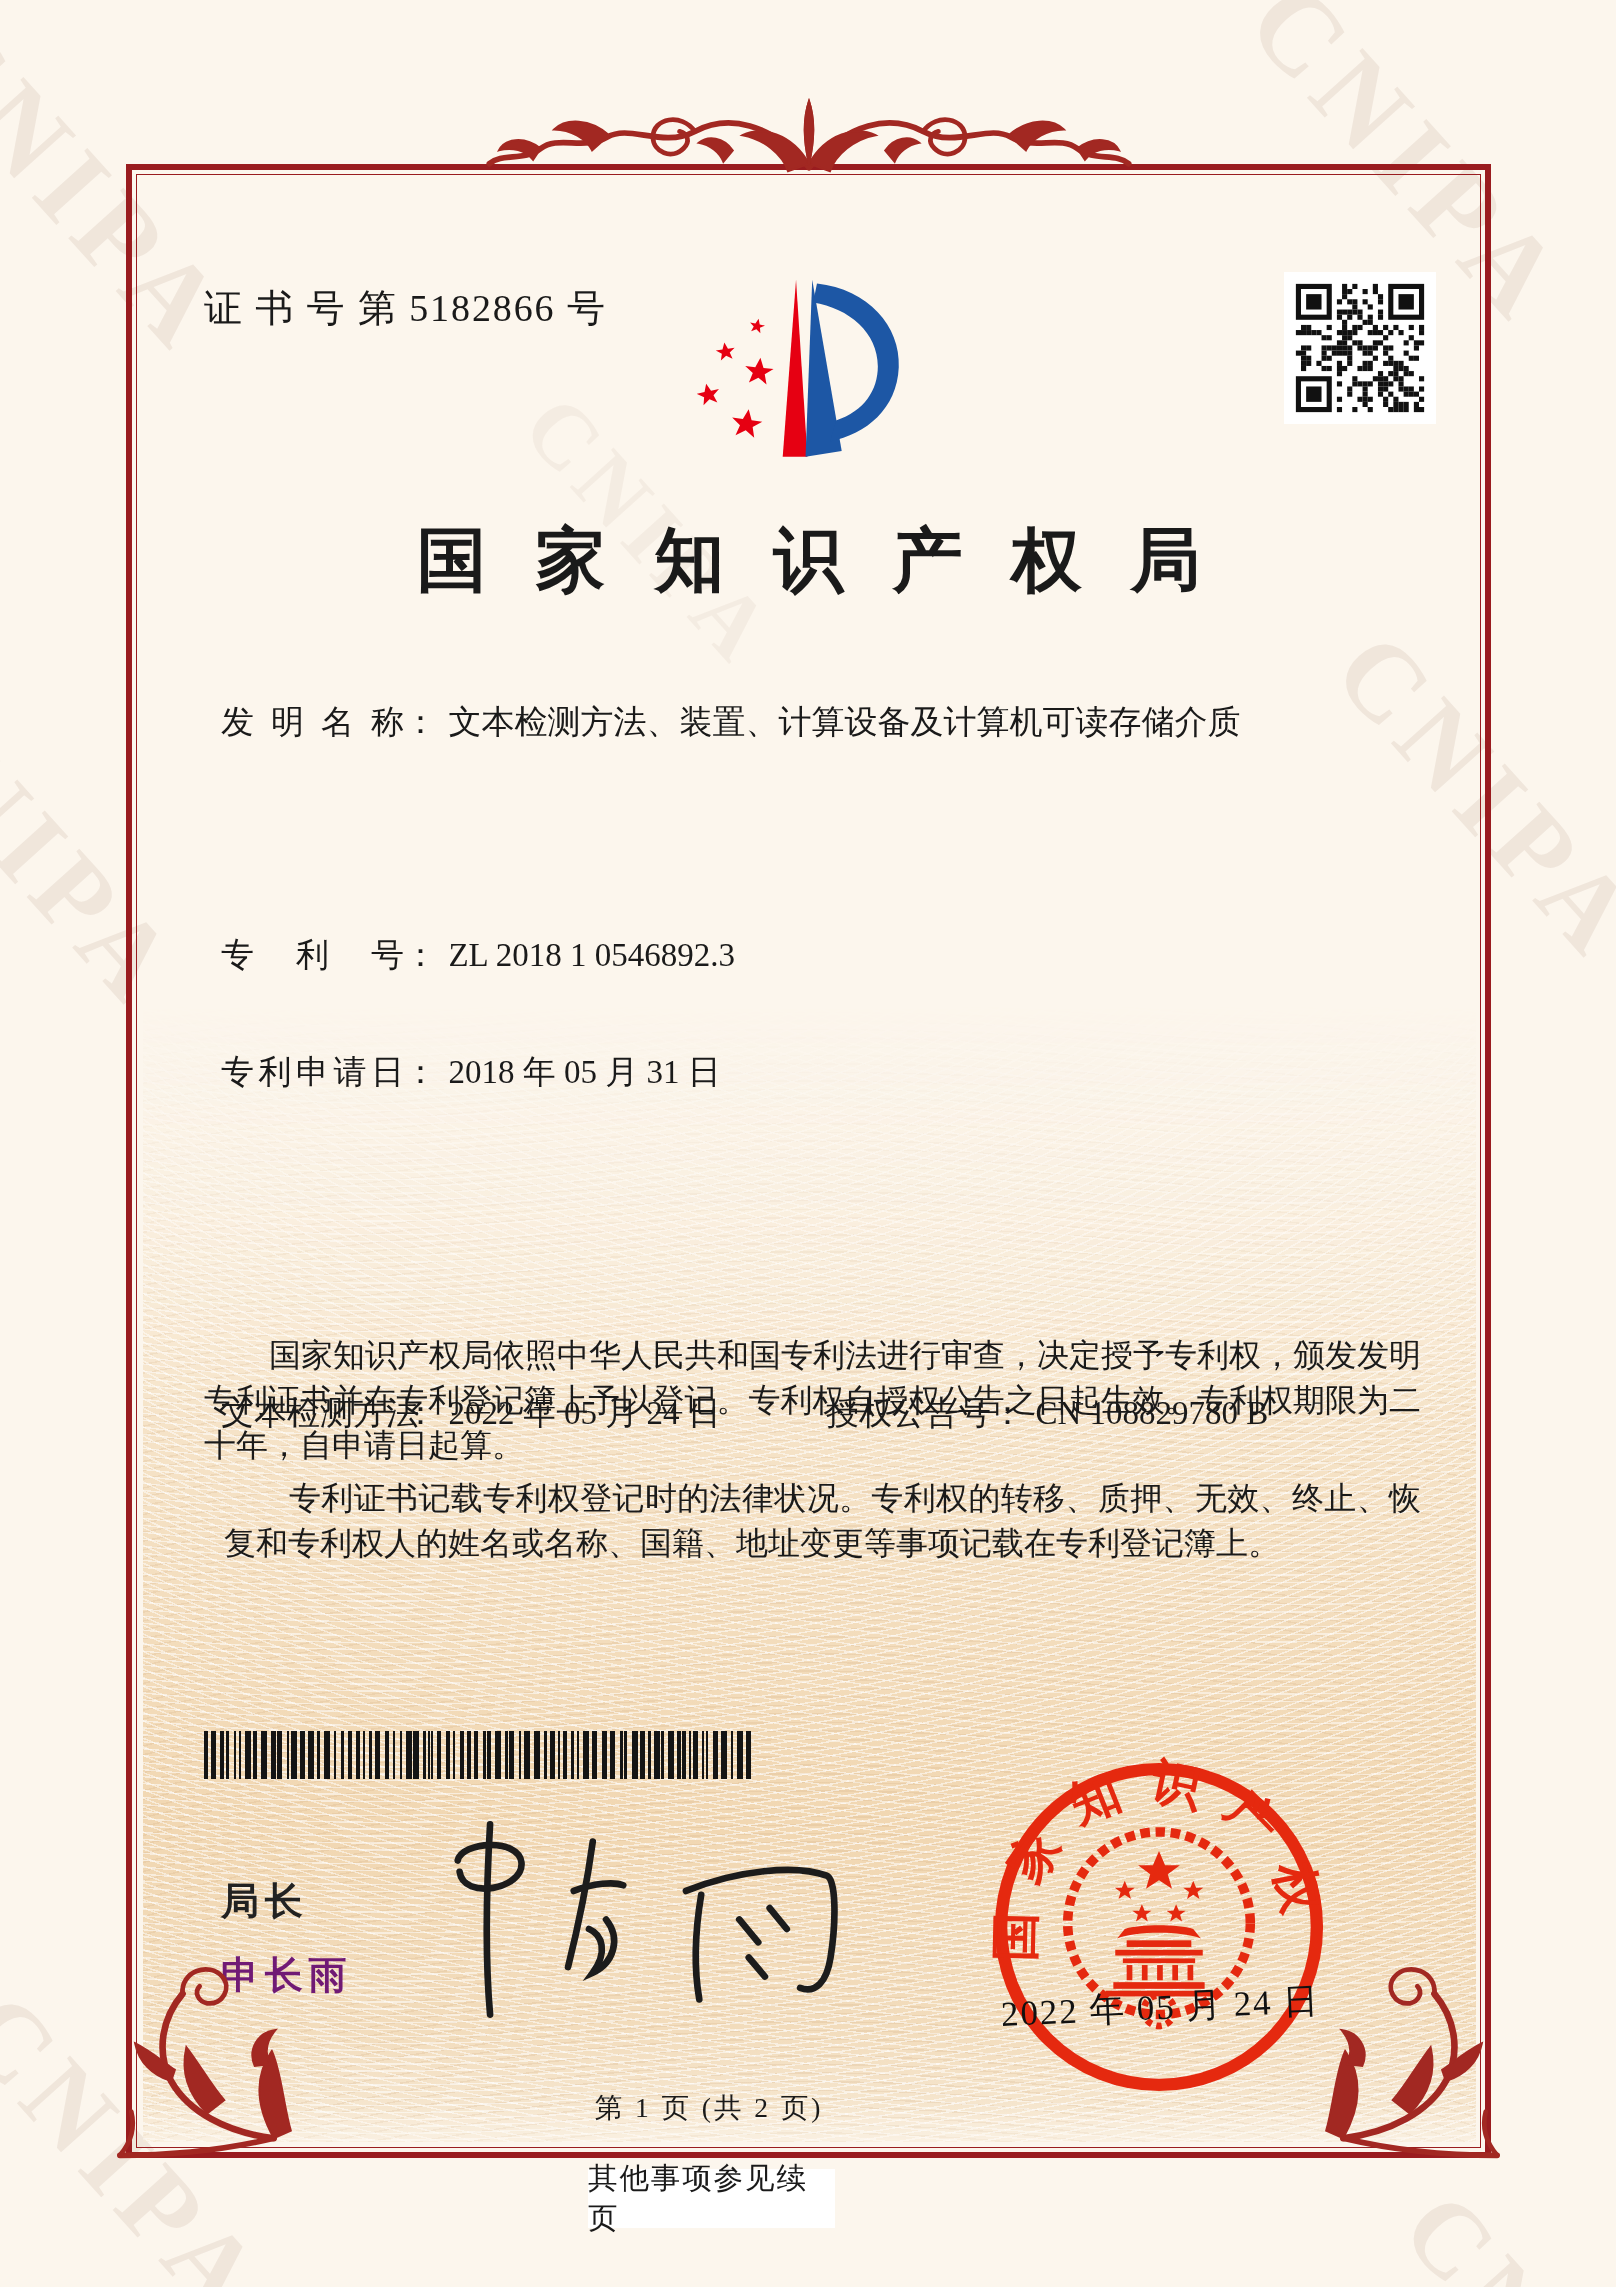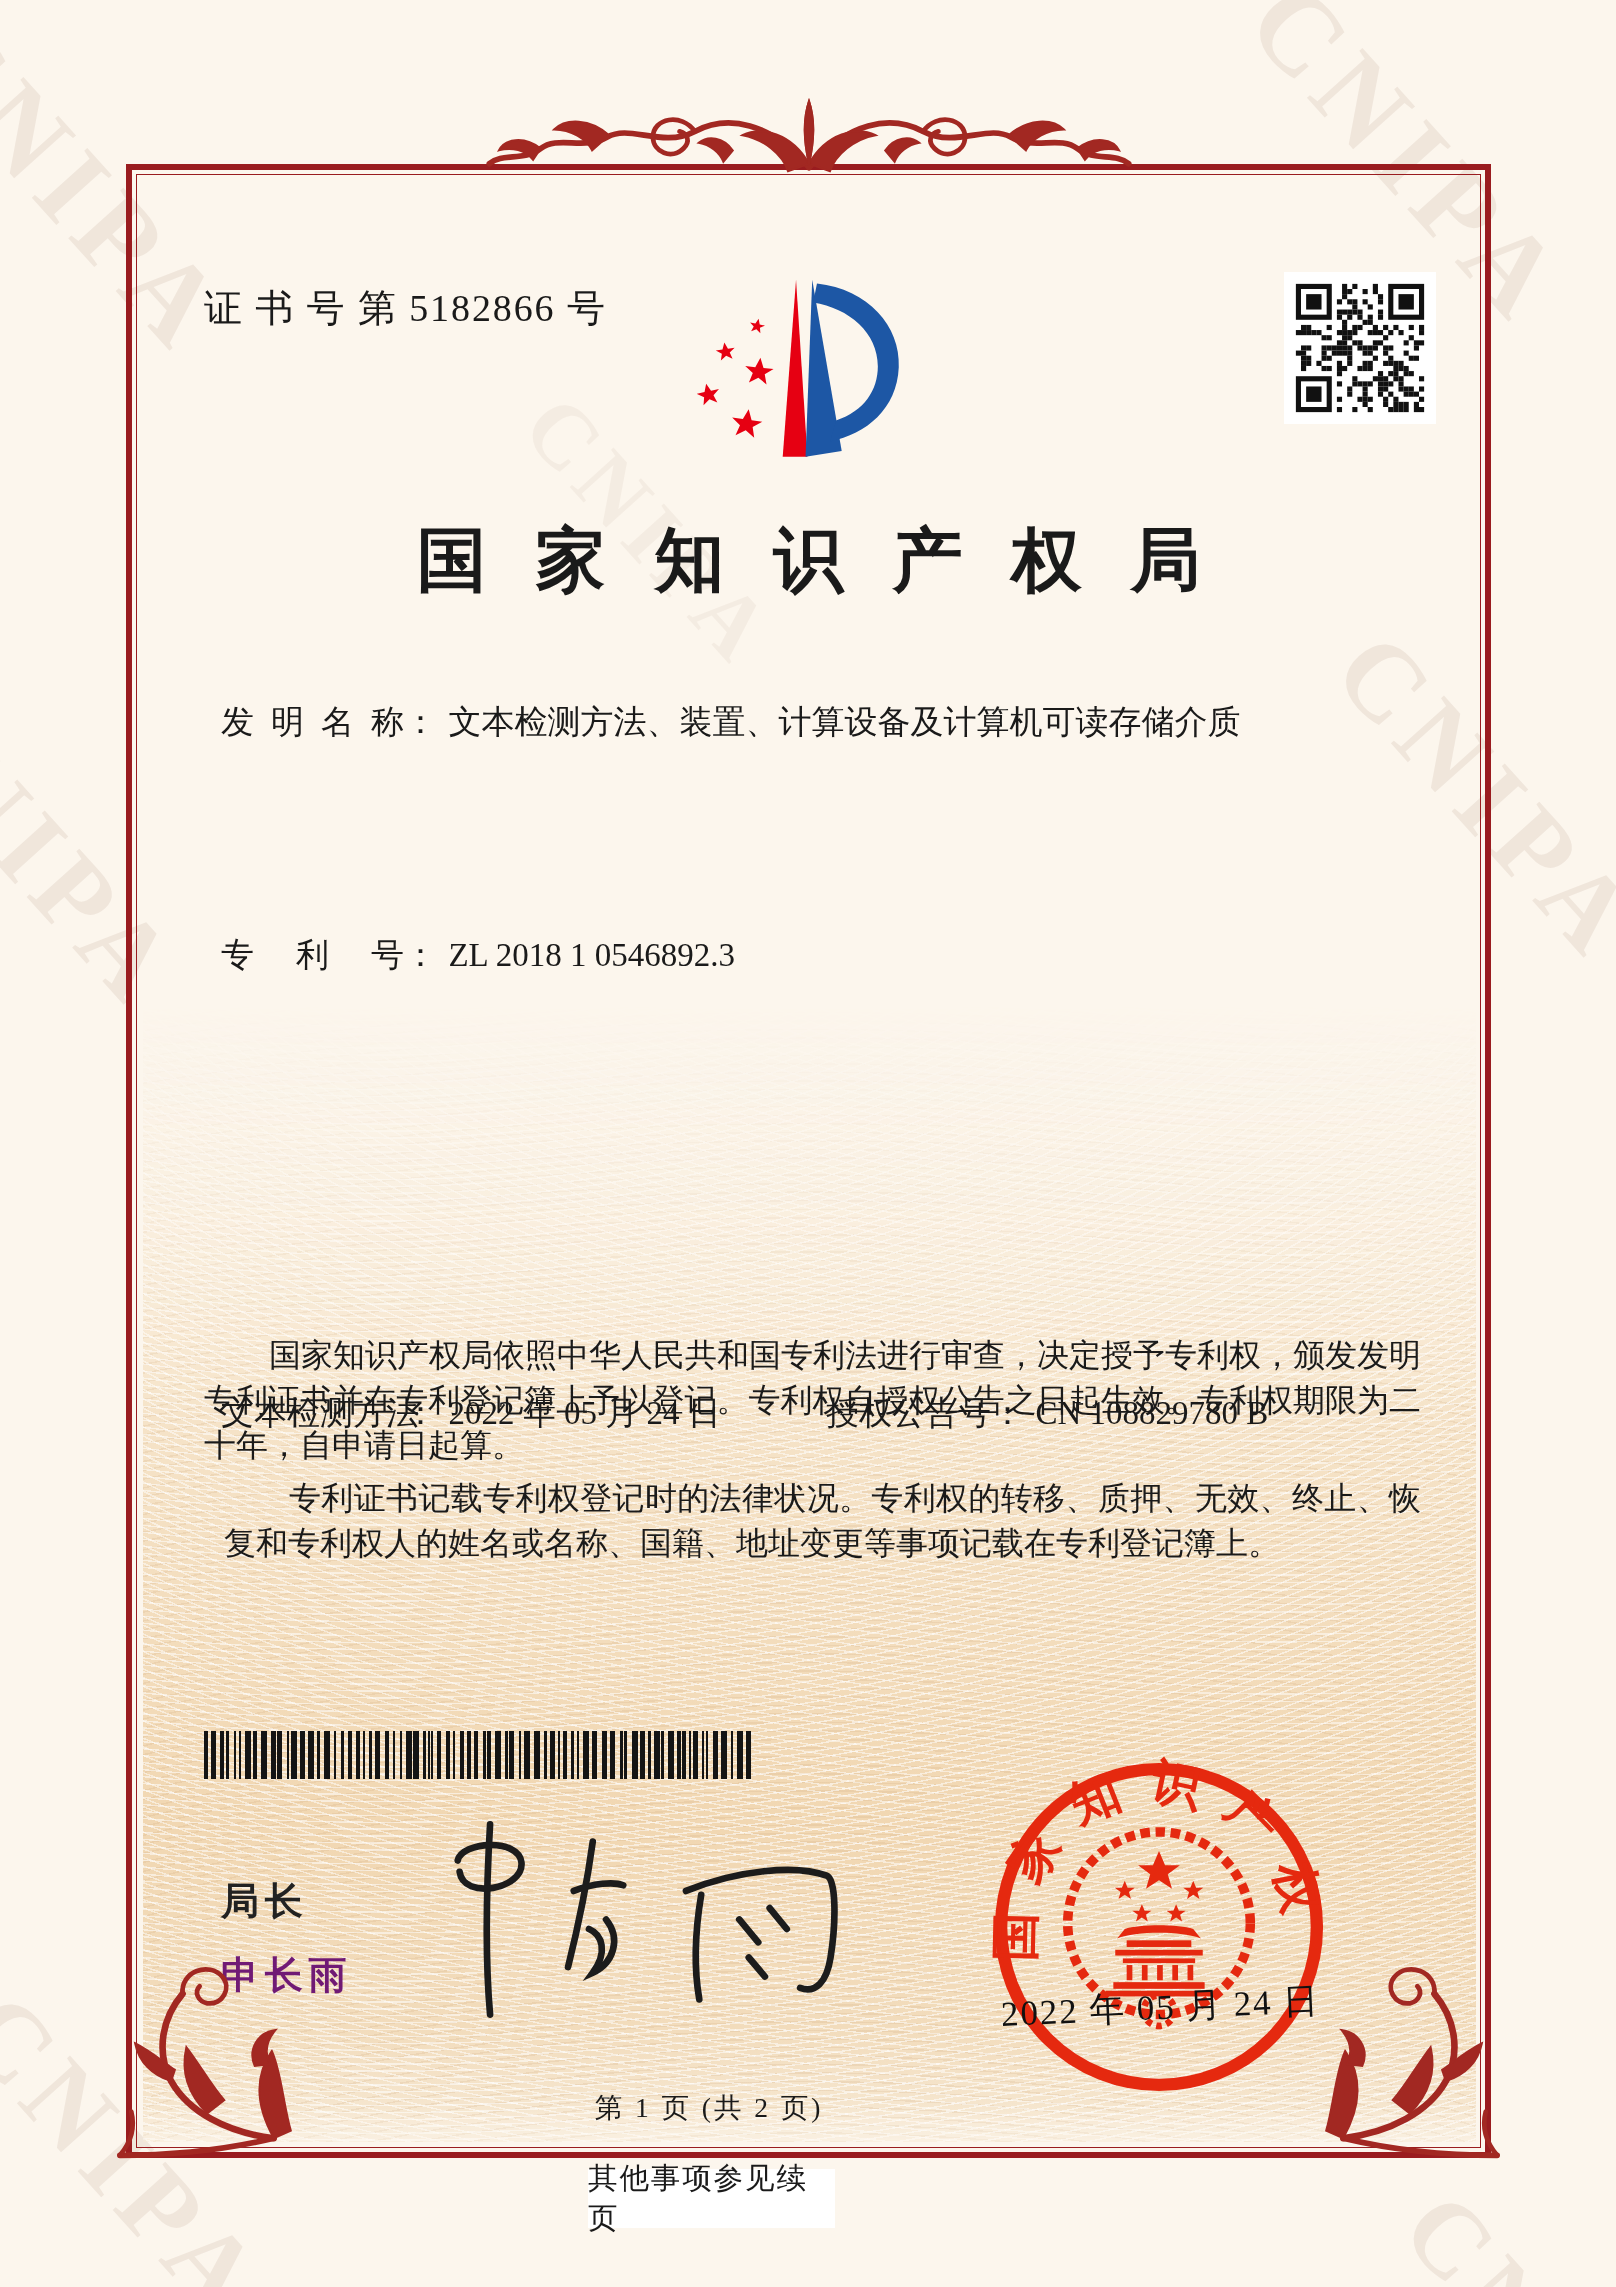--- a/index.html
+++ b/index.html
@@ -342,20 +342,23 @@
       </svg></div>
 
   <div class="abs title">国家知识产权局</div>
 
   <div class="field-row" style="top:700px">
     <span class="f-label">发 明 名 称</span><span class="f-colon">：</span><span>文本检测方法、装置、计算设备及计算机可读存储介质</span>
   </div>
   <div class="field-row" style="top:933px">
     <span class="f-label">专 利 号</span><span class="f-colon">：</span><span>ZL 2018 1 0546892.3</span>
   </div>
+  <div class="field-row" style="top:1050px">
+    <span class="f-label">专利申请日</span><span class="f-colon">：</span><span>2018 年 05 月 31 日</span>
+  </div>
   <div class="field-row" style="top:1391px">
     <span class="f-label">文本检测方法</span><span class="f-colon">：</span><span>2022 年 05 月 24 日</span>
     <span class="pair2">
       <span>授权公告号</span><span class="f-colon">：</span><span>CN 108829780 B</span>
     </span>
   </div>
 
   <div class="abs bodytext">
     <p>国家知识产权局依照中华人民共和国专利法进行审查，决定授予专利权，颁发发明专利证书并在专利登记簿上予以登记。专利权自授权公告之日起生效。专利权期限为二十年，自申请日起算。</p>
     <p>专利证书记载专利权登记时的法律状况。专利权的转移、质押、无效、终止、恢复和专利权人的姓名或名称、国籍、地址变更等事项记载在专利登记簿上。</p>

